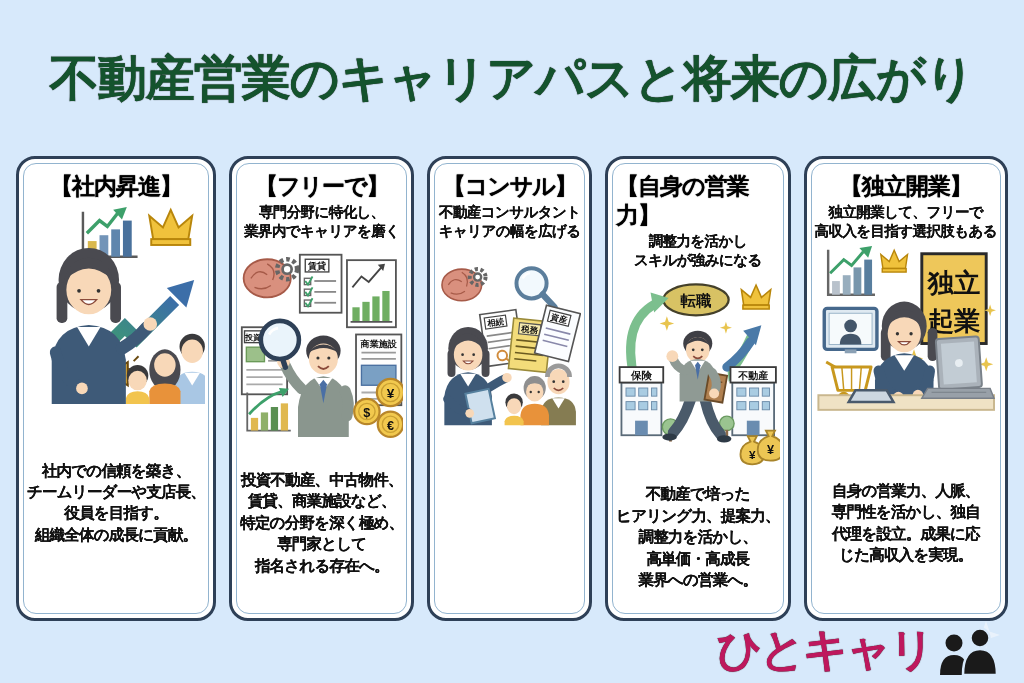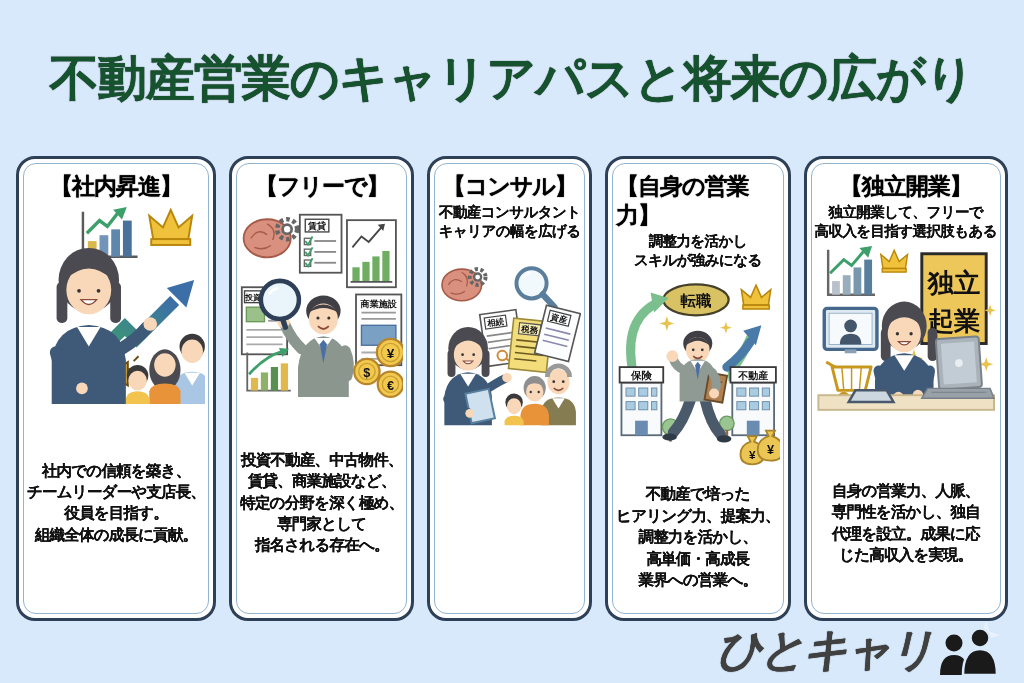--- a/index.html
+++ b/index.html
@@ -49,22 +49,22 @@
   .card-desc {
     font-size:15.5px; font-weight:800; letter-spacing:-0.8px;
     text-align:center; white-space:pre; line-height:1.38;
     text-shadow:0 0 .5px #000;
   }
   .logo {
     position:absolute; right:16px; bottom:8px;
     display:flex; align-items:flex-end;
   }
   .logo-text {
-    font-size:45px; font-weight:900; font-style:italic;
-    letter-spacing:-3px; color:#404040; line-height:1;
+    font-size:45px; font-weight:900; 
+    letter-spacing:-3px; color:#be185d; line-height:1;
     text-shadow:0 0 1px #141414;
     padding-bottom:3px;
   }
   svg text { font-family:"Liberation Sans","DejaVu Sans",sans-serif; font-weight:800; fill:#111; }
 </style>
 </head>
 <body>
 
 <h1 class="main-title">不動産営業のキャリアパスと将来の広がり</h1>
 
@@ -137,20 +137,22 @@
 チームリーダーや支店長、
 役員を目指す。
 組織全体の成長に貢献。</div>
       </div>
     </div>
   </div>
 
   <div class="card">
     <div class="card-inner">
       <div class="card-title">【フリーで】</div>
+      <div class="card-subtitle">専門分野に特化し、
+業界内でキャリアを磨く</div>
       <svg class="card-illustration" viewBox="0 0 180 205">
         <g>
           <ellipse cx="30" cy="30" rx="26" ry="21" fill="#d9907e" stroke="#a65a48" stroke-width="2"></ellipse>
           <path d="M12,30 Q20,18 30,26 M30,14 Q41,20 36,32 M16,40 Q26,44 34,38" stroke="#a65a48" stroke-width="1.5" fill="none"></path>
           <circle cx="52" cy="20" r="11" fill="none" stroke="#666" stroke-width="5" stroke-dasharray="4 3.2"></circle>
           <circle cx="52" cy="20" r="5" fill="#fff" stroke="#666" stroke-width="3"></circle>
         </g>
         <g>
           <rect x="66" y="4" width="46" height="64" fill="#fff" stroke="#555" stroke-width="2"></rect>
           <rect x="72" y="9" width="26" height="14" fill="#fff" stroke="#444" stroke-width="1.5"></rect>

